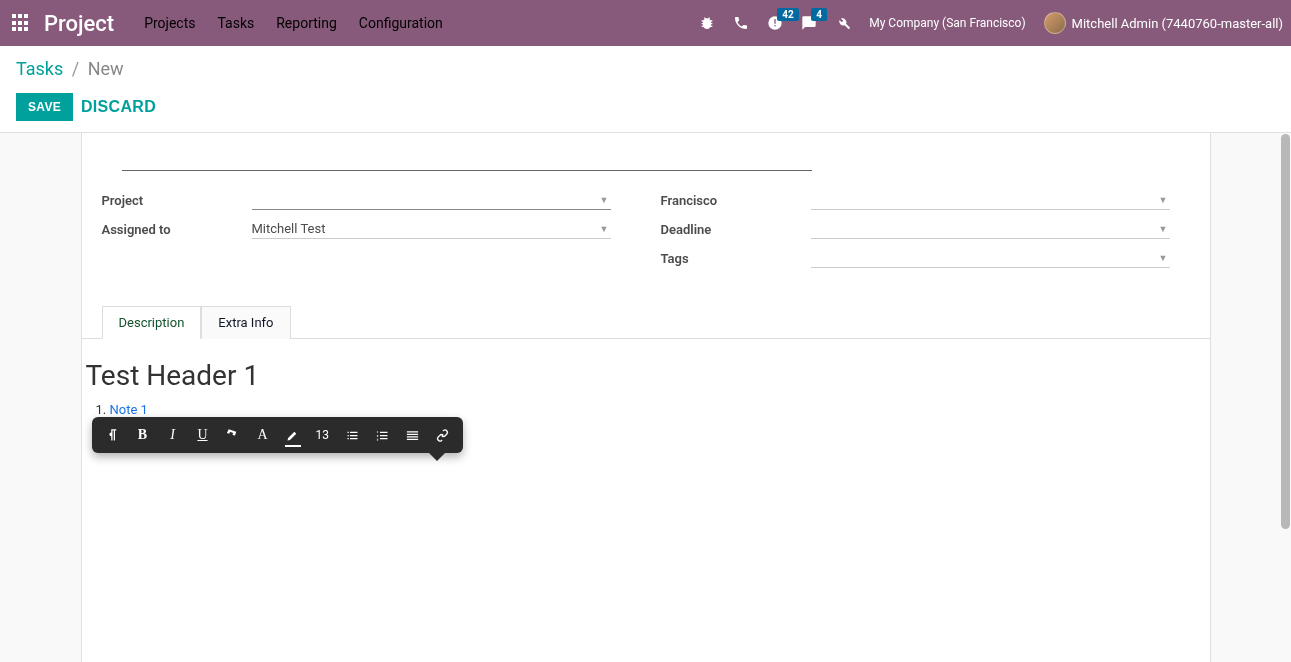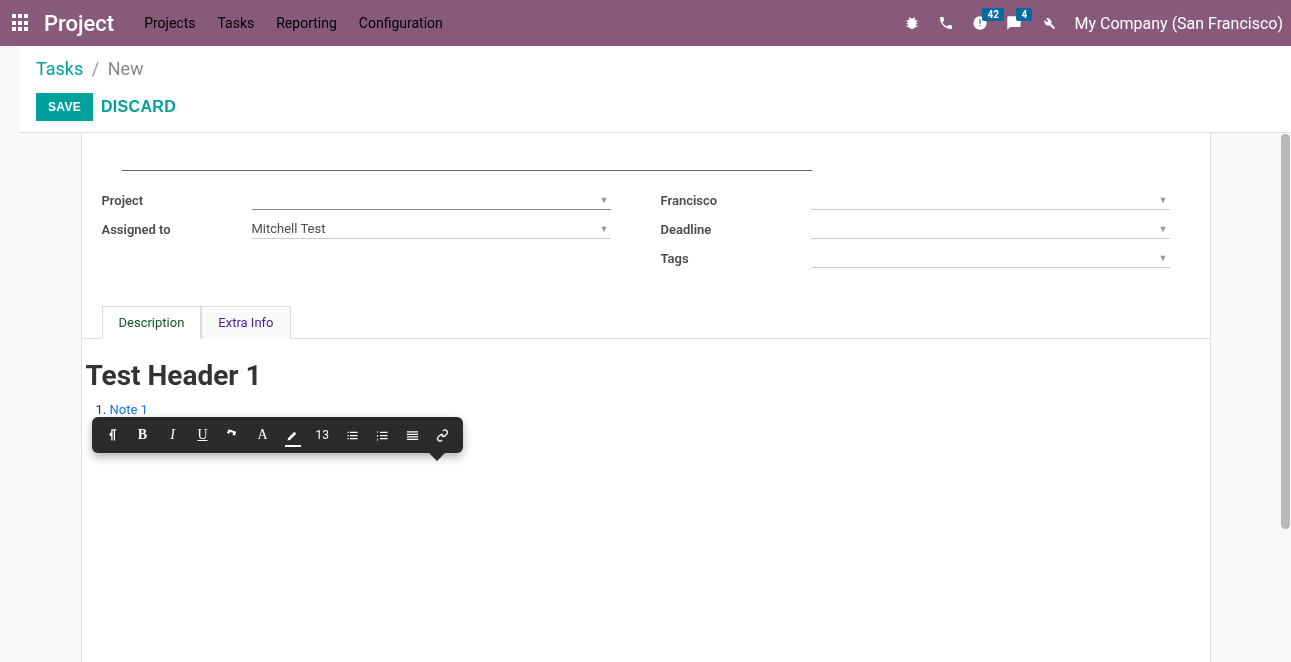--- a/index.html
+++ b/index.html
@@ -12,26 +12,26 @@
   }
   .navbar .apps-grid { width:18px; height:18px; display:flex; flex-wrap:wrap; gap:2px; margin-right:14px; cursor:pointer;}
   .navbar .apps-grid span { width:4px; height:4px; background:#fff; }
   .navbar .brand { font-size:22px; font-weight:500; margin-right:30px; }
   .navbar .menu { display:flex; gap:22px; }
   .navbar .menu a { color:#000000; text-decoration:none; font-size:14px; cursor:pointer; }
   .navbar .spacer { flex:1; }
   .navbar .right { display:flex; align-items:center; gap:18px; }
   .navbar .right .ic { width:16px; height:16px; fill:#fff; cursor:pointer; position:relative; }
   .navbar .badge { position:absolute; top:-7px; left:10px; background:#0369a1; color:#fff; font-size:10px; padding:1px 5px; border-radius:2px; font-weight:700;}
-  .navbar .company { font-size:16px; cursor:pointer;}
+  .navbar .company { font-size:12px; cursor:pointer;}
   .navbar .user { display:flex; align-items:center; gap:6px; cursor:pointer; }
   .navbar .avatar { width:22px; height:22px; border-radius:50%; background:linear-gradient(135deg,#d49a6a,#8a6e4b); border:1px solid rgba(255,255,255,0.3);}
 
   
-  .control-bar { height:87px; background:#fff; border-bottom:1px solid #e0e0e0; padding:12px 16px 10px 16px;margin-left:20px;}
+  .control-bar { height:87px; background:#fff; border-bottom:1px solid #e0e0e0; padding:12px 16px 10px 16px;}
   .breadcrumb { font-size:18px; margin-bottom:14px;}
   .breadcrumb a { color:#00A09D; text-decoration:none; cursor:pointer;}
   .breadcrumb .sep { color:#999; margin:0 4px;}
   .breadcrumb .current { color:#888; }
   .actions { display:flex; gap:2px; align-items:center;}
   .btn-save { background:#00A09D; color:#fff; border:none; padding:7px 12px; font-size:12px; font-weight:600; letter-spacing:0.3px; cursor:pointer;}
   .btn-discard { background:none; border:none; color:#00A09D; font-size:16px; font-weight:600; letter-spacing:0.3px; cursor:pointer;}
 
   
   .page-wrap { position:absolute; top:133px; left:0; right:0; bottom:0; overflow:auto;}
@@ -42,28 +42,28 @@
   .fields { display:flex; padding:18px 40px 10px 20px; gap:50px;}
   .fcol { flex:1; }
   .frow { display:flex; align-items:center; margin-bottom:7px; min-height:22px;}
   .flabel { width:150px; font-weight:600; color:#4c4c4c; font-size:13px;}
   .fvalue { flex:1; border-bottom:1px solid #ccc; display:flex; align-items:center; justify-content:space-between; min-height:20px; cursor:pointer; font-size:13px;}
   .fvalue.strong { border-bottom-color:#888;}
   .fvalue .caret { color:#999; font-size:9px; margin-right:2px;}
 
   
   .tabs { display:flex; margin:20px 0 0 20px;}
-  .tab { padding:8px 16px; font-size:13px; border:1px solid #ddd; border-bottom:none; background:#fff; color:#4c1d95; cursor:pointer; margin-right:0px;}
+  .tab { padding:8px 16px; font-size:13px; border:1px solid #ddd; border-bottom:none; background:#fff; color:#0f172a; cursor:pointer; margin-right:0px;}
   .tab.active { color:#14532d; border-bottom:1px solid #fff; position:relative; z-index:2;}
   .tab:not(.active){ background:#fafafa;}
   .tab-strip-line { border-top:1px solid #ddd; margin-top:-1px;}
 
   
   .editor { padding:10px 0 0 0; margin:0; position:relative;}
-  .editor h1 { font-size:28px; font-weight:700; color:#333; margin:10px 0 10px 4px;}
+  .editor h1 { font-size:28px; font-weight:400; color:#333; margin:10px 0 10px 4px;}
   .editor ol { margin:6px 0 0 28px; padding:0;}
   .editor ol li { font-size:13px; color:#333; margin:0 0 4px 0;}
   .editor ol li a { color:#1a73e8; text-decoration:none;}
 
   
   .wysiwyg-bar {
     position:absolute; top:78px; left:10px;
     background:#2b2b2b; color:#fff; height:36px; border-radius:6px;
     display:flex; align-items:center; padding:0 6px; gap:0;
     box-shadow:0 4px 10px rgba(0,0,0,0.3);
@@ -128,20 +128,24 @@
           <path d="M20 2H4a2 2 0 0 0-2 2v18l4-4h14a2 2 0 0 0 2-2V4a2 2 0 0 0-2-2z"></path>
         </svg>
       <span class="badge">4</span>
     </div>
     <div class="ic">
       <svg viewBox="0 0 24 24">
           <path d="M22.7 19.3l-6.1-6.1a6 6 0 0 0-7.8-7.8l3.4 3.4-2.1 2.1L6.7 7.5a6 6 0 0 0 7.8 7.8l6.1 6.1 2.1-2.1z"></path>
         </svg>
     </div>
     <div class="company">My Company (San Francisco)</div>
+    <div class="user">
+      <div class="avatar"></div>
+      <span>Mitchell Admin (7440760-master-all)</span>
+    </div>
   </div>
 </div>
 
 <div class="control-bar">
   <div class="breadcrumb">
     <a>Tasks</a>
     <span class="sep">/</span>
     <span class="current">New</span>
   </div>
   <div class="actions">

